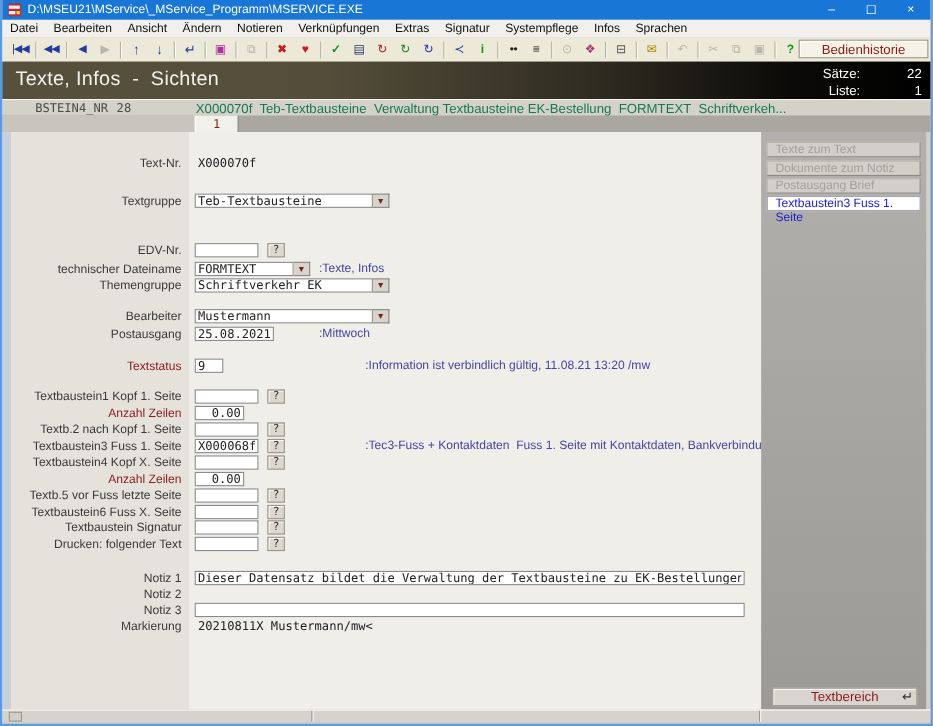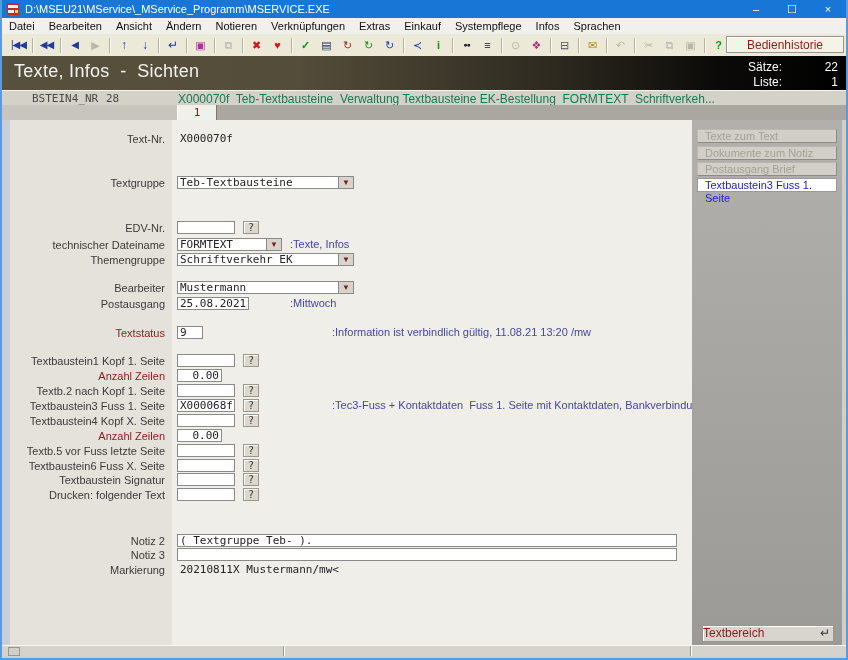--- a/index.html
+++ b/index.html
@@ -81,21 +81,21 @@
   .static-val{margin-left:15px;font-family:"DejaVu Sans Mono",monospace;font-size:11px;color:#222;white-space:pre;}
   
   .side{position:absolute;left:690px;top:120px;width:150px;height:525px;
      background:linear-gradient(to bottom,#b2b0ac,#9c9a96);}
   .sp-btn{position:absolute;left:5px;width:140px;height:14px;background:#d2cfc8;
      border:1px solid #bab7b0;border-bottom-color:#8e8b84;border-right-color:#8e8b84;
      font-size:11px;line-height:13px;padding-left:7px;box-sizing:border-box;color:#a2a09a;}
   .sp-active{background:#fff;color:#2222cc;border-color:#9a98a0;}
   .tb-btn{position:absolute;left:10px;top:505px;width:132px;height:17px;background:#d8d5ce;
      border:1px solid #98958c;box-shadow:inset 1px 1px 0 #fff;box-sizing:border-box;
-     color:#8b1a1a;font-size:12px;line-height:15px;}
+     color:#8b1a1a;font-size:12px;text-align:center;line-height:15px;}
   .enter-glyph{position:absolute;right:3px;top:0;color:#333;font-size:12px;}
   
   .statusbar{position:absolute;left:0;right:0;top:645px;height:11px;background:#d6d3cc;border-top:1px solid #f8f8f5;box-sizing:border-box;}
   .sb-cell{position:absolute;left:6px;top:1px;width:10px;height:7px;border:1px solid #9a978e;background:#d2cfc8;}
   .sb-div{position:absolute;top:0;bottom:0;width:1px;background:#9a978e;box-shadow:1px 0 0 #fff;}
 </style>
 </head>
 <body>
 
 <div class="w">
@@ -116,21 +116,21 @@
   </div>
 
   <div class="menubar">
     <span class="menu-item">Datei</span>
     <span class="menu-item">Bearbeiten</span>
     <span class="menu-item">Ansicht</span>
     <span class="menu-item">Ändern</span>
     <span class="menu-item">Notieren</span>
     <span class="menu-item">Verknüpfungen</span>
     <span class="menu-item">Extras</span>
-    <span class="menu-item">Einkauf</span>
+    <span class="menu-item">Signatur</span>
     <span class="menu-item">Systempflege</span>
     <span class="menu-item">Infos</span>
     <span class="menu-item">Sprachen</span>
   </div>
 
   <div class="toolbar">
     <span class="tb c-nav">|◀◀</span>
     <span class="tb-sep"></span>
     <span class="tb c-nav">◀◀</span>
     <span class="tb-sep"></span>
@@ -198,21 +198,21 @@
 
   <div class="tabstrip">
     <span class="tabstrip-left"></span>
     <span class="tab">1</span>
   </div>
 
   <div class="left-strip"></div>
 
   <div class="form">
 
-    <div class="fr" style="top:11px">
+    <div class="fr" style="top:21px">
       <span class="fl">Text-Nr.</span>
       <span class="static-val">X000070f</span>
     </div>
 
 
     <div class="fr" style="top:55px">
       <span class="fl">Textgruppe</span>
       <span class="fc">
           <input class="inp w-combo" value="Teb-Textbausteine" style="">
           <span class="combo-btn">▼</span>
@@ -341,26 +341,29 @@
     </div>
 
     <div class="fr" style="top:367px">
       <span class="fl">Drucken: folgender Text</span>
       <span class="fc">
           <input class="inp w-med" value="" style="">
           <span class="q-btn">?</span>
         </span>
     </div>
 
+    <div class="fr" style="top:398px">
+      <span class="fl">Notiz 1</span>
+      <span class="fc">
+          <input class="inp w-title" value="Dieser Datensatz bildet die Verwaltung der Textbausteine zu EK-Bestellungen" style="">
+        </span>
+    </div>
 
     <div class="fr" style="top:413px">
       <span class="fl">Notiz 2</span>
-      <span class="fc">
-          <input class="inp w-title" value="( Textgruppe Teb- )." style="">
-        </span>
     </div>
 
     <div class="fr" style="top:427px">
       <span class="fl">Notiz 3</span>
       <span class="fc">
           <input class="inp w-title" value="" style="">
         </span>
     </div>
 
     <div class="fr" style="top:442px">

